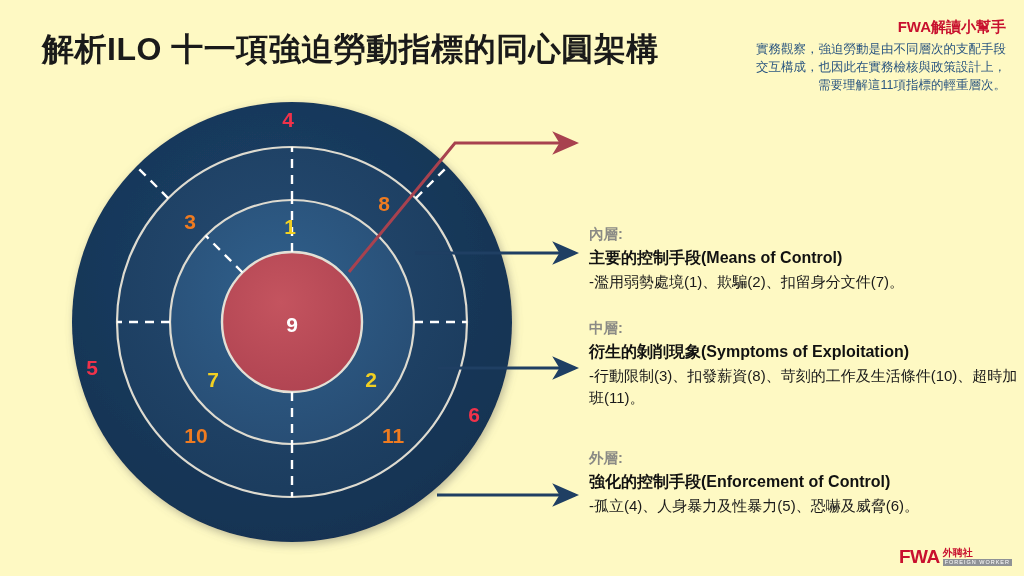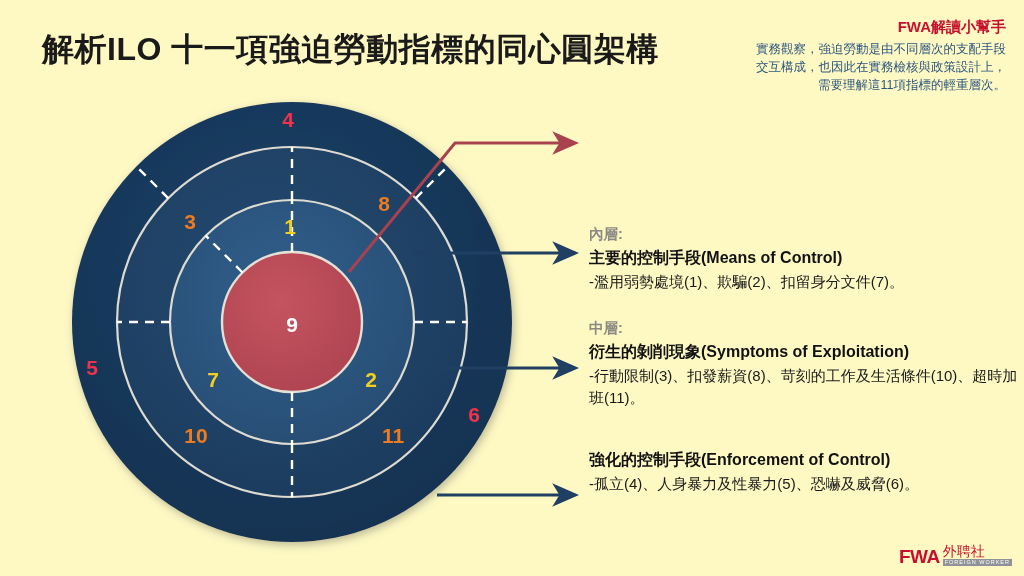--- a/index.html
+++ b/index.html
@@ -125,22 +125,22 @@
   }
   #brand-fwa {
     font-size: 19px;
     font-weight: bold;
     color: #c8102e;
     letter-spacing: -0.5px;
     line-height: 1;
   }
   #brand-cn-wrap { line-height: 1; }
   #brand-cn {
-    font-size: 14px;
-    font-weight: normal;
+    font-size: 10px;
+    font-weight: bold;
     color: #c8102e;
     line-height: 1;
     display: block;
   }
   #brand-sub {
     display: block;
     margin-top: 1px;
     font-size: 5.5px;
     color: #ffffff;
     background: #8f9296;
@@ -253,20 +253,21 @@
     <div class="legend-detail">-濫用弱勢處境(1)、欺騙(2)、扣留身分文件(7)。</div>
   </div>
 
   <div class="legend-block" id="legend-mid">
     <div class="legend-layer">中層:</div>
     <div class="legend-heading">衍生的剝削現象(Symptoms of Exploitation)</div>
     <div class="legend-detail">-行動限制(3)、扣發薪資(8)、苛刻的工作及生活條件(10)、超時加班(11)。</div>
   </div>
 
   <div class="legend-block" id="legend-outer">
+    <div class="legend-layer">外層:</div>
     <div class="legend-heading">強化的控制手段(Enforcement of Control)</div>
     <div class="legend-detail">-孤立(4)、人身暴力及性暴力(5)、恐嚇及威脅(6)。</div>
   </div>
 
   <div id="brand">
     <span id="brand-fwa">FWA</span>
     <span id="brand-cn-wrap">
       <span id="brand-cn">外聘社</span>
       <span id="brand-sub">FOREIGN WORKER</span>
     </span>

